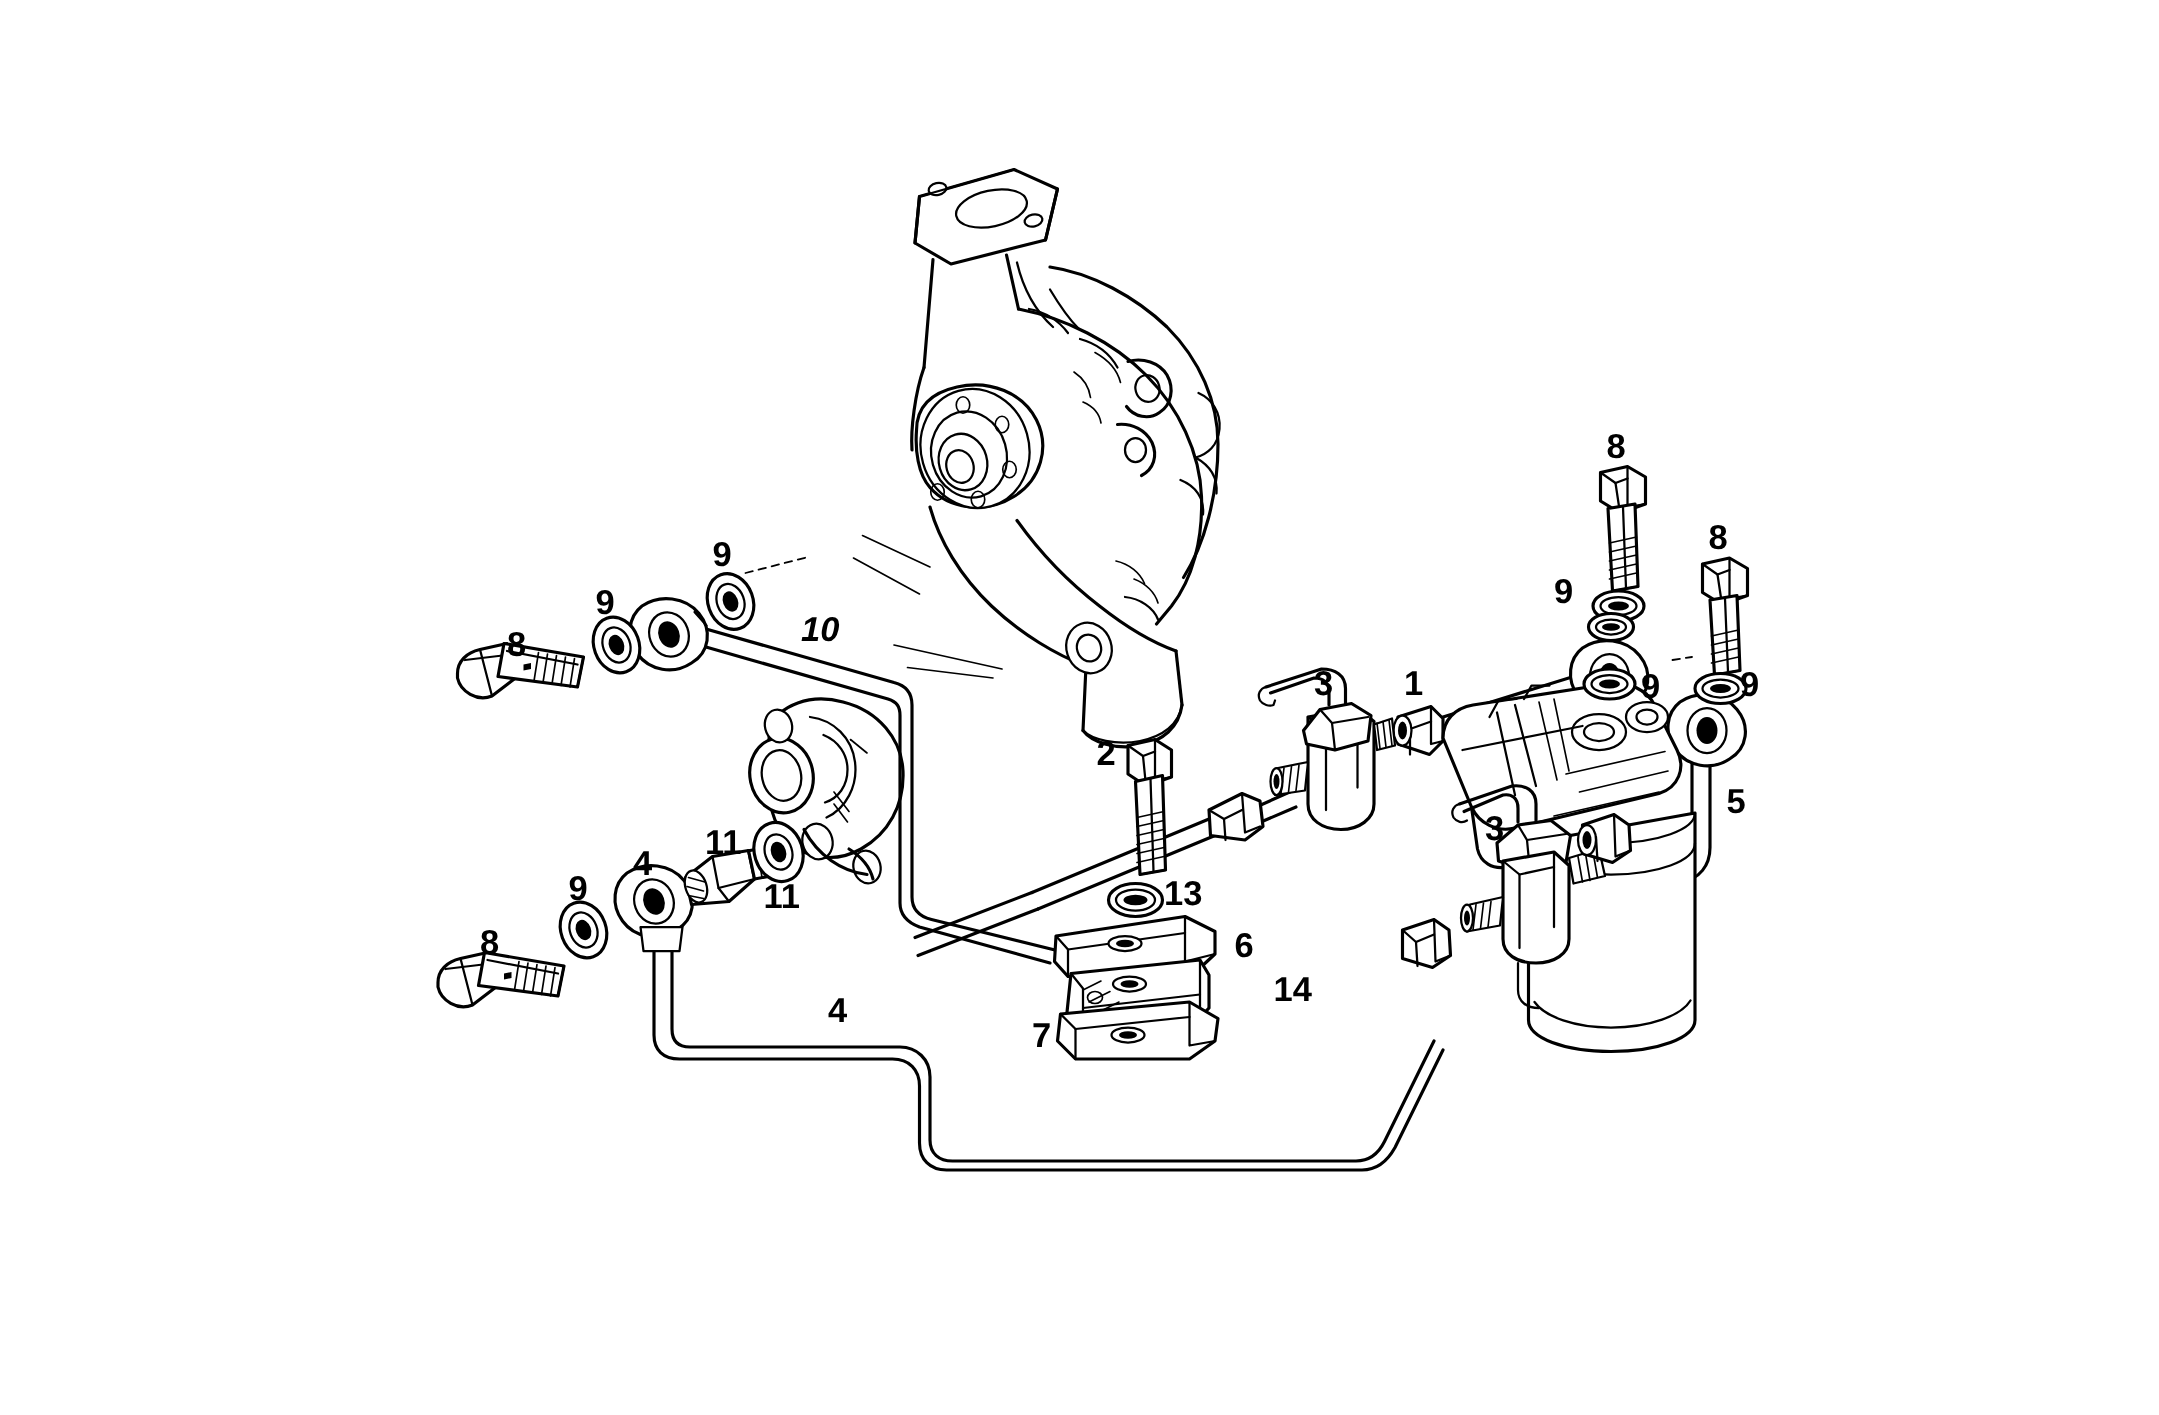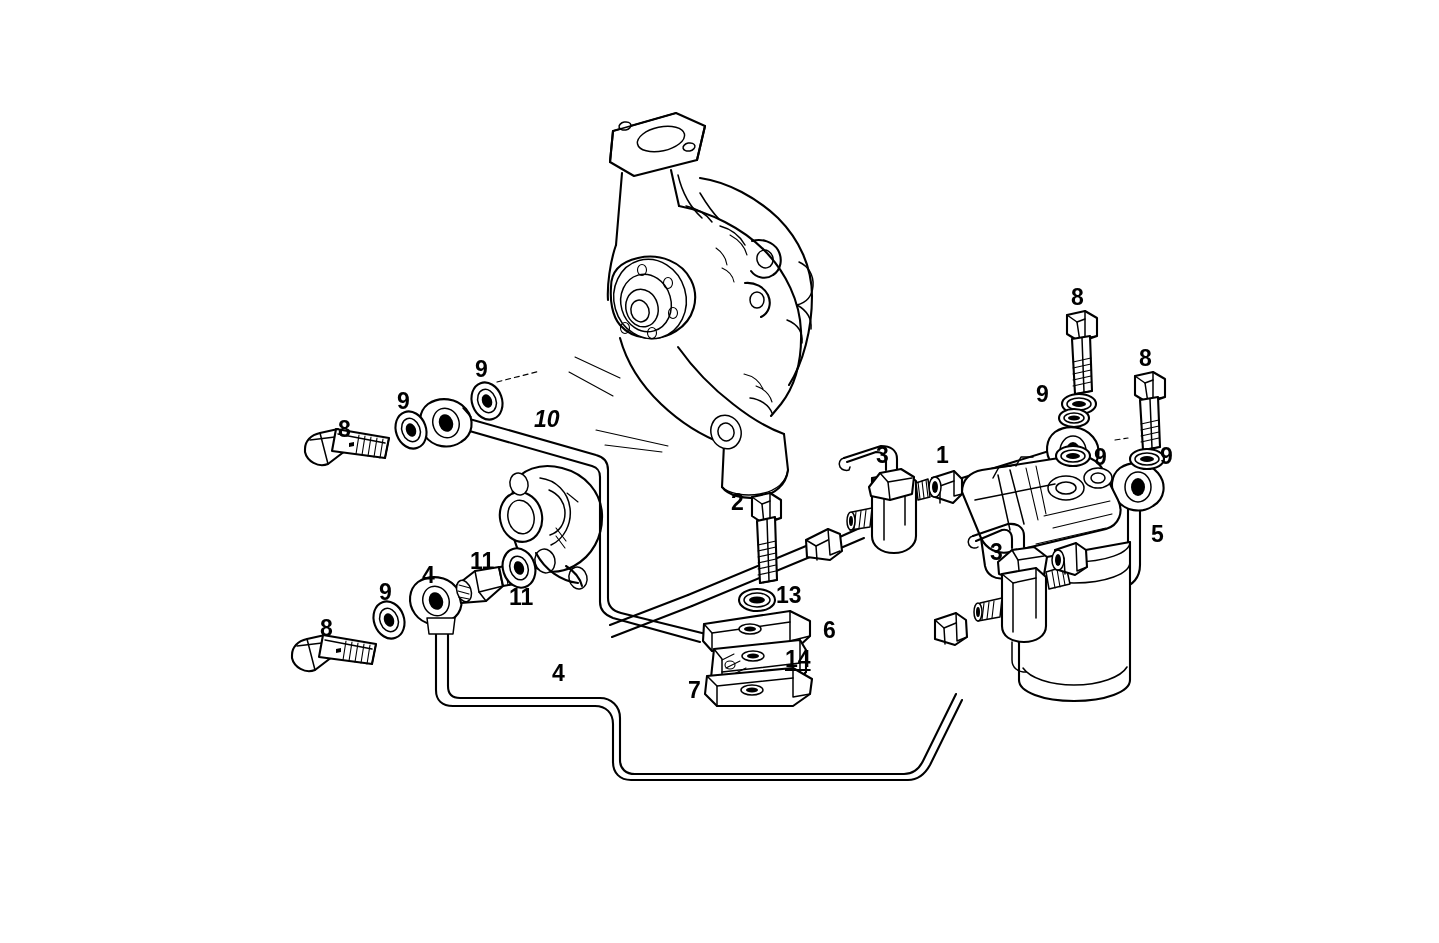--- a/index.html
+++ b/index.html
@@ -528,17 +528,17 @@
   <div class="callout" style="left:731px; top:491px;">2</div>
   <div class="callout" style="left:1151px; top:523px;">5</div>
   <div class="callout" style="left:990px; top:541px;">3</div>
   <div class="callout" style="left:458px; top:550px;margin-left:12px;">11</div>
   <div class="callout" style="left:509px; top:586px;">11</div>
   <div class="callout" style="left:422px; top:564px;">4</div>
   <div class="callout" style="left:379px; top:581px;">9</div>
   <div class="callout" style="left:776px; top:584px;">13</div>
   <div class="callout" style="left:320px; top:617px;">8</div>
   <div class="callout" style="left:823px; top:619px;">6</div>
-  <div class="callout" style="left:785px; top:648px;text-decoration:underline;">14</div>
+  <div class="callout" style="left:849px; top:648px;">14</div>
   <div class="callout" style="left:688px; top:679px;">7</div>
   <div class="callout" style="left:552px; top:662px;">4</div>
 
 </div>
 
 </body></html>

